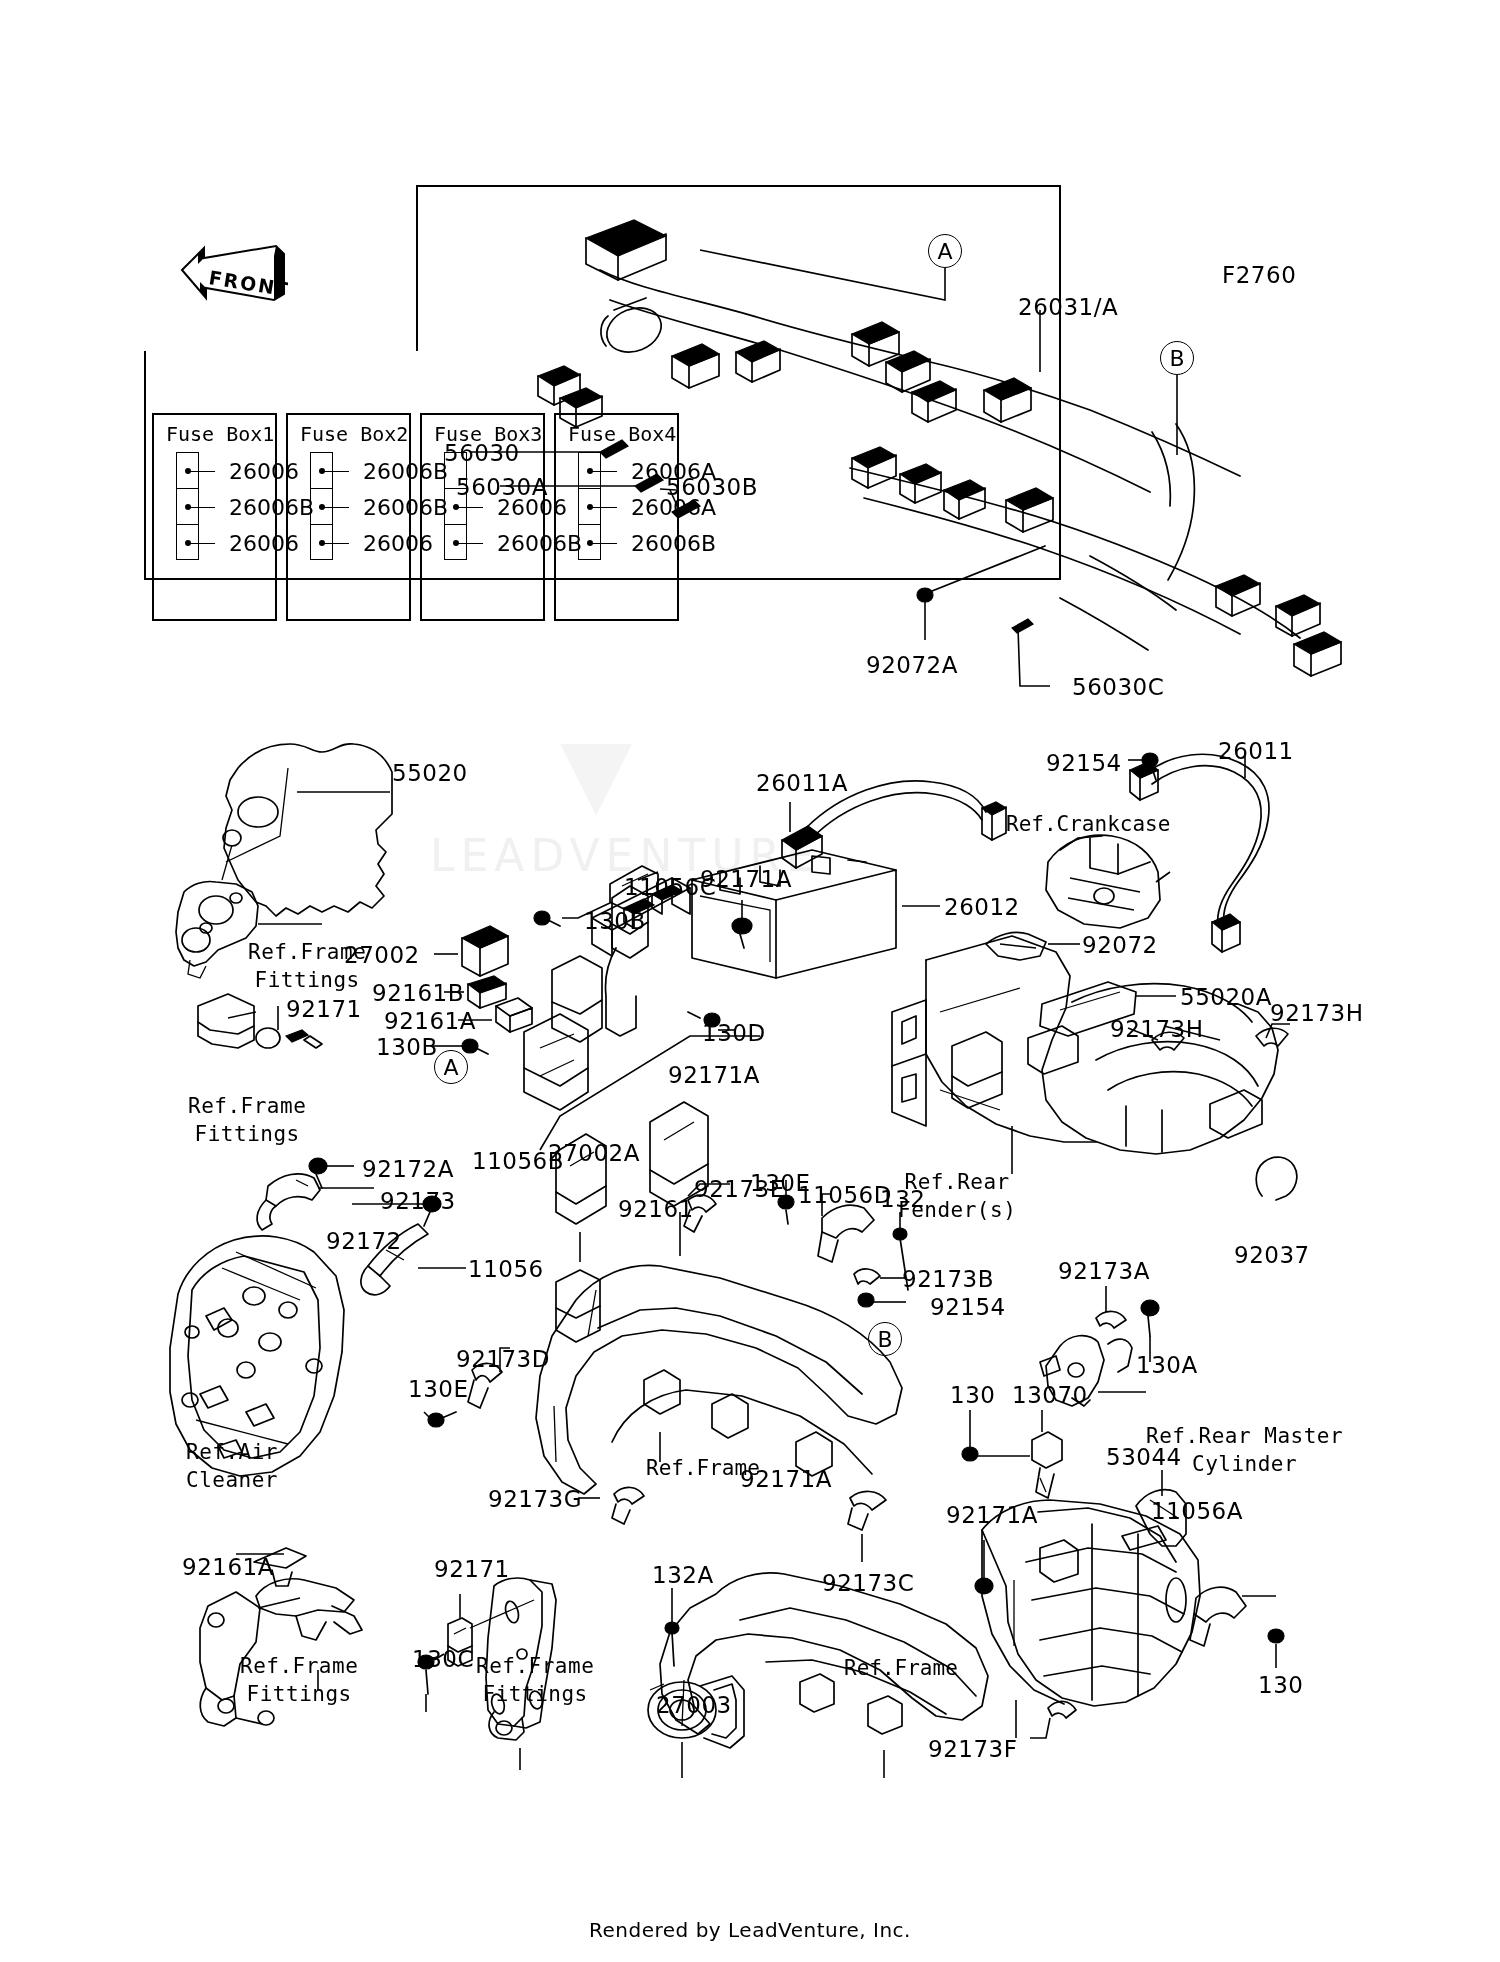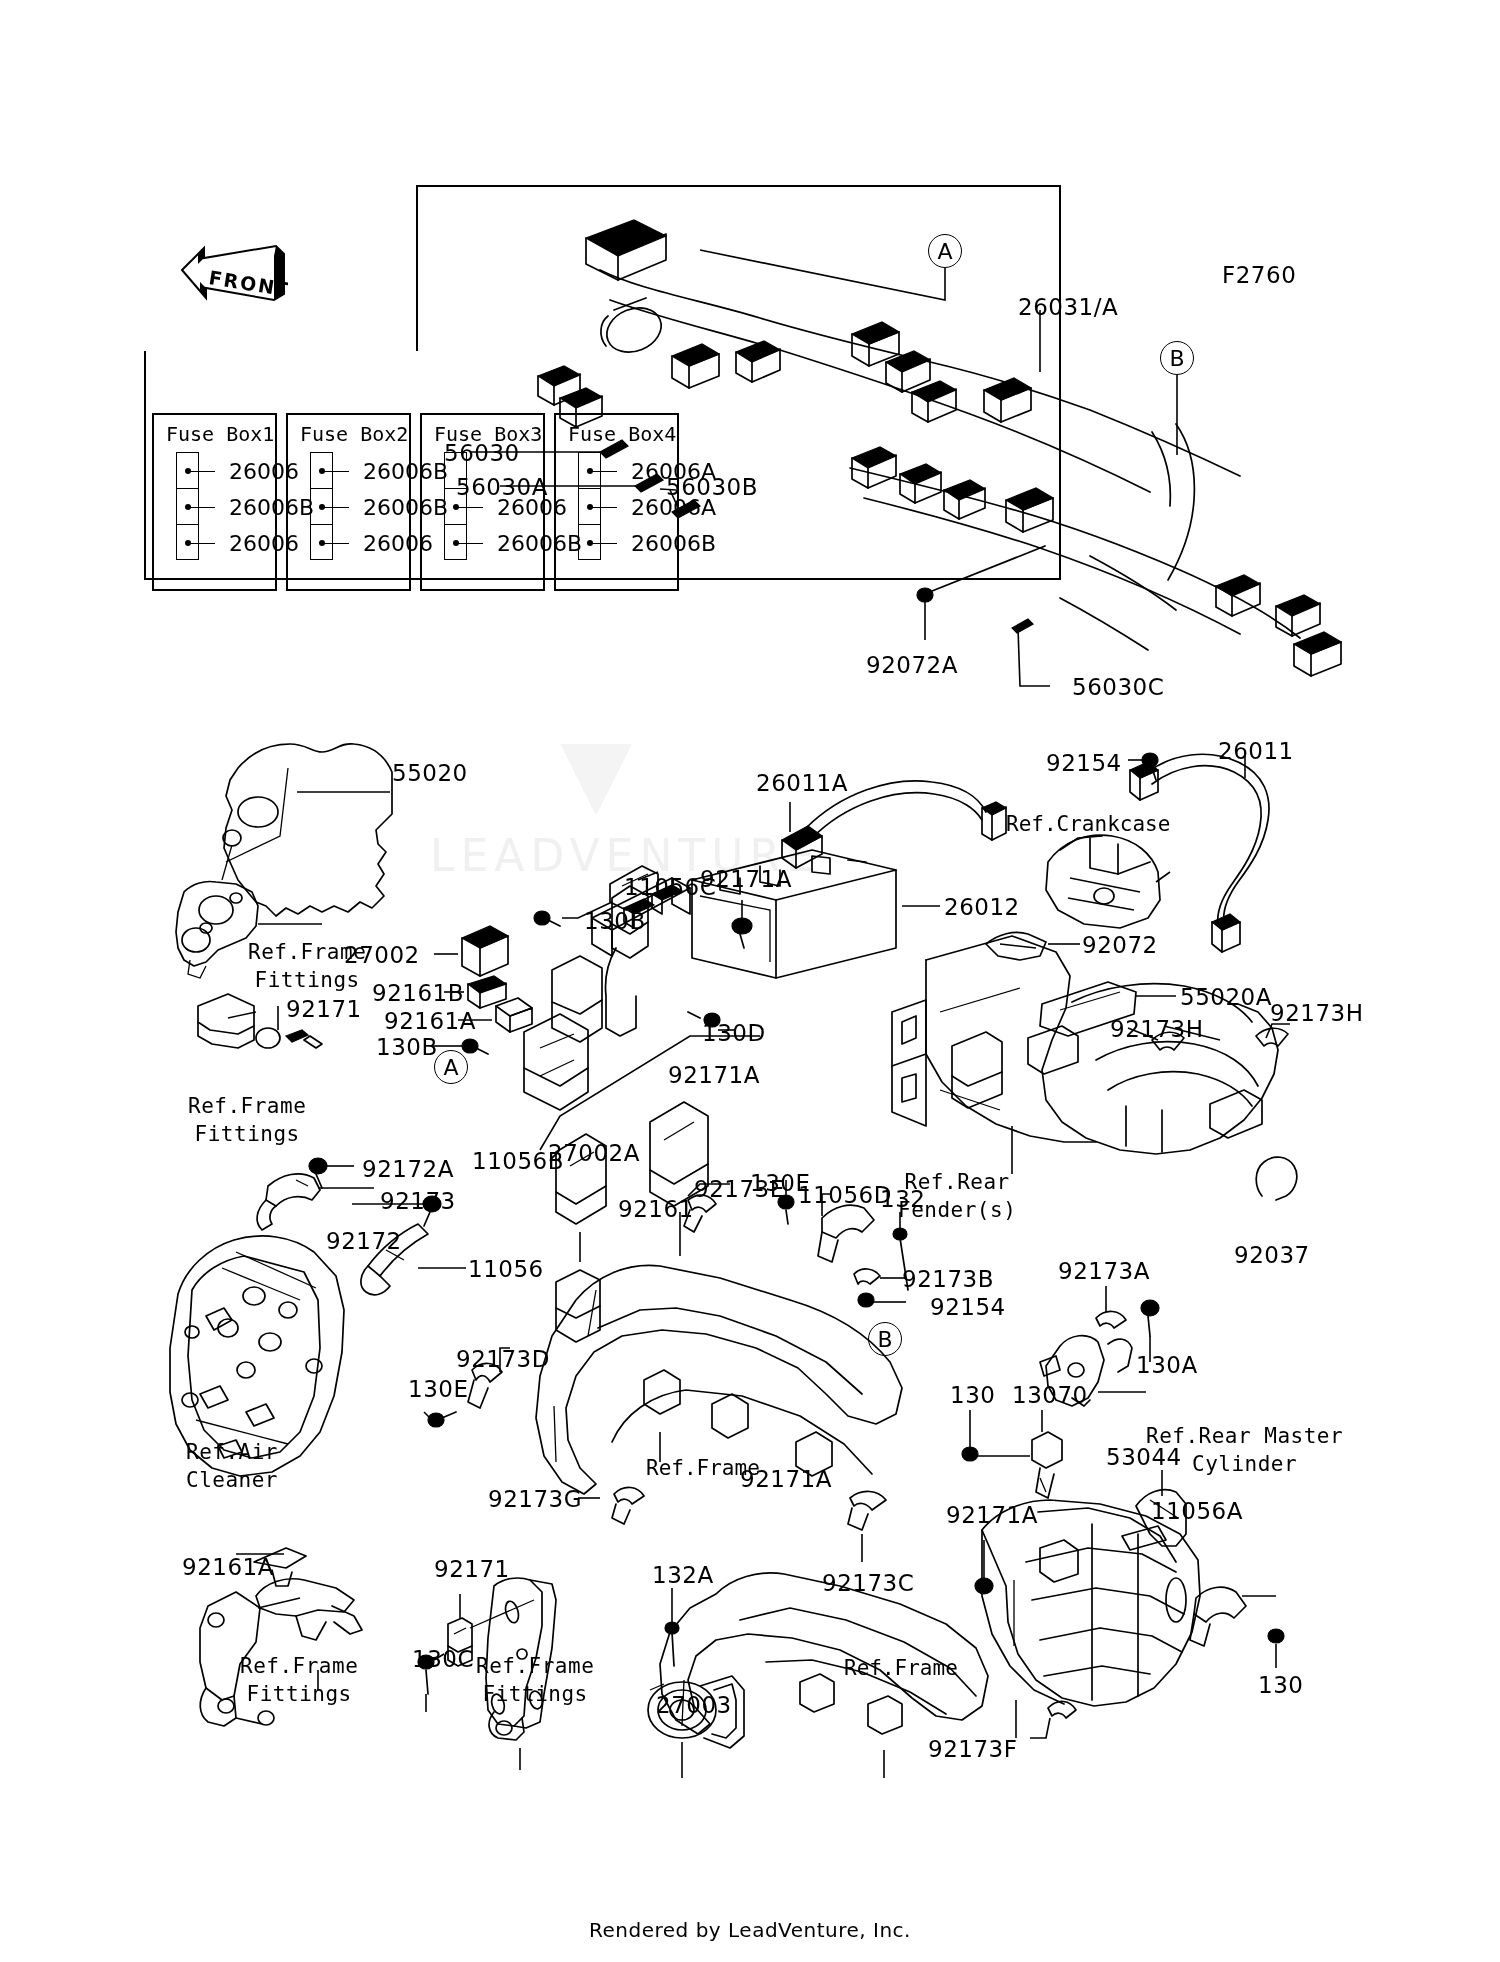--- a/index.html
+++ b/index.html
@@ -68,21 +68,21 @@
     position: absolute;
     left: 152px;
     top: 413px;
     display: flex;
     gap: 9px;
   }
   .fuse-box {
     border: 2px solid #000;
     box-sizing: border-box;
     width: 125px;
-    height: 178px;
+    height: 208px;
     padding: 7px 0 0 12px;
     position: relative;
   }
   .fuse-box .fb-title {
     font-family: "DejaVu Sans Mono", monospace;
     font-size: 20px;
     letter-spacing: 0px;
     white-space: pre;
   }
   .fuse-strip {

